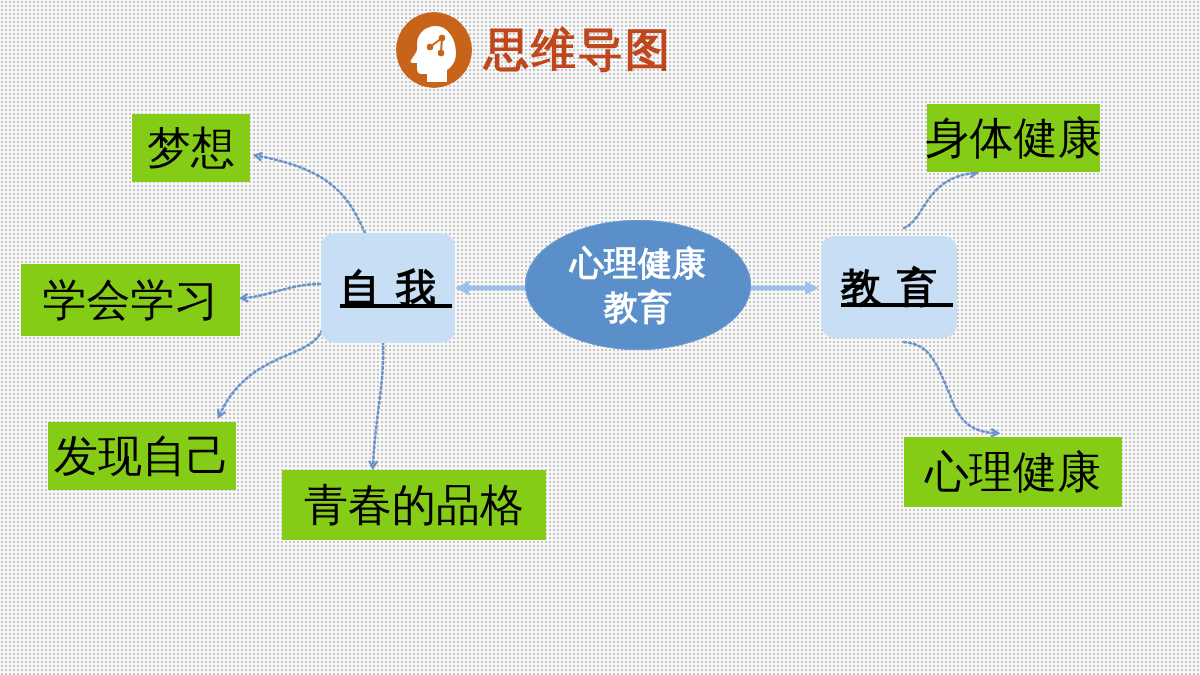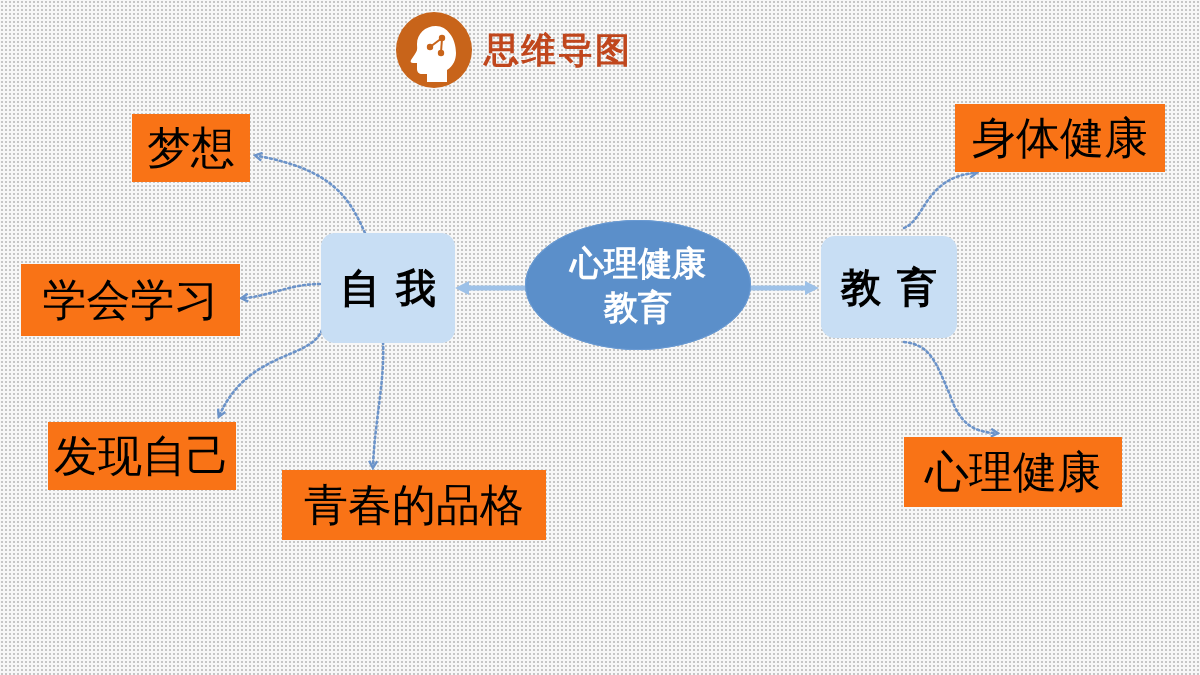--- a/index.html
+++ b/index.html
@@ -8,39 +8,39 @@
     background-color: #f7f7f7;
     background-image: radial-gradient(circle, #c4c4c4 0.7px, transparent 0.9px);
     background-size: 4px 4px;
     font-family: "DejaVu Serif", "Liberation Serif", serif;
   }
   .abs { position: absolute; }
   .title-wrap { left: 396px; top: 12px; height: 76px; display: flex; align-items: center; }
   .title-icon { width: 76px; height: 76px; border-radius: 50%; background: #c8641a; position: relative; }
   .title-text {
     margin-left: 12px; font-family: "DejaVu Sans", "Liberation Sans", sans-serif;
-    font-weight: bold; font-size: 35px; color: #c0461c; letter-spacing: 2px;
+    font-weight: bold; font-size: 45px; color: #c0461c; letter-spacing: 2px;
   }
   svg.links { position: absolute; left: 0; top: 0; }
   .center-node {
     left: 525px; top: 220px; width: 226px; height: 130px; border-radius: 50%;
     background: #5b8fca; color: #fff; display: flex; flex-direction: column;
     align-items: center; justify-content: center;
     font-family: "DejaVu Sans", "Liberation Sans", sans-serif; font-weight: bold;
     font-size: 34px; line-height: 44px; box-shadow: 0 0 0 1px #6b9bd3 inset;
   }
   .branch {
     background: #c8def4; border-radius: 14px; display: flex; flex-direction: column;
     align-items: center; justify-content: center;
     font-family: "DejaVu Serif", "Liberation Serif", serif; font-weight: bold;
-    font-size: 40px; line-height: 50px; letter-spacing: 16px; color: #000;
+    font-size: 40px; line-height: 50px; letter-spacing: 16px; color: #000; text-decoration: underline;
   }
   .branch span { padding-left: 16px; }
   .leaf {
-    background: #f97316; color: #000; display: flex; align-items: center; justify-content: center;
+    background: #84cc16; color: #000; display: flex; align-items: center; justify-content: center;
     font-family: "DejaVu Serif", "Liberation Serif", serif; font-size: 44px; white-space: nowrap;
   }
 </style>
 </head>
 <body>
 
 <div class="abs title-wrap">
   <div class="title-icon">
     <svg width="76" height="76" viewBox="0 0 76 76">
       <path d="M40 14c-11 0-19 8-19 18 0 4 1 6-2 10l-4 6c-1 2 0 3 2 3h4v6c0 3 2 5 5 5h5v8h20V58c6-4 9-10 9-17 0-15-9-27-20-27z" fill="#ffffff"></path>
@@ -96,18 +96,18 @@
 <div class="abs leaf" style="left:21px; top:264px; width:219px; height:72px;">
   <span>学会学习</span>
 </div>
 <div class="abs leaf" style="left:48px; top:422px; width:188px; height:68px;text-align:right;">
   <span>发现自己</span>
 </div>
 <div class="abs leaf" style="left:282px; top:470px; width:264px; height:70px;">
   <span>青春的品格</span>
 </div>
 
-<div class="abs leaf" style="left:927px; top:104px; width:210px; height:68px;margin-left:28px;">
+<div class="abs leaf" style="left:927px; top:104px; width:173px; height:68px;">
   <span>身体健康</span>
 </div>
 <div class="abs leaf" style="left:904px; top:437px; width:218px; height:70px;">
   <span>心理健康</span>
 </div>
 
 </body></html>

